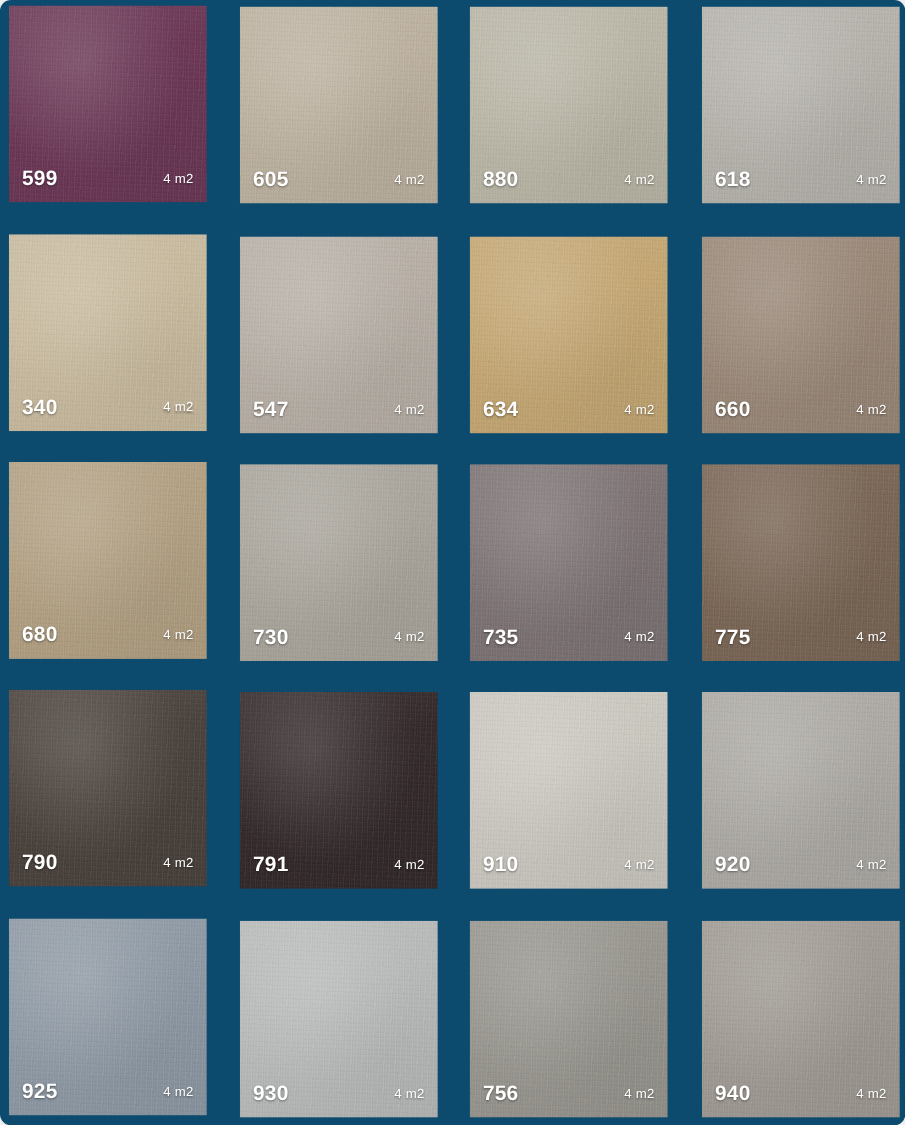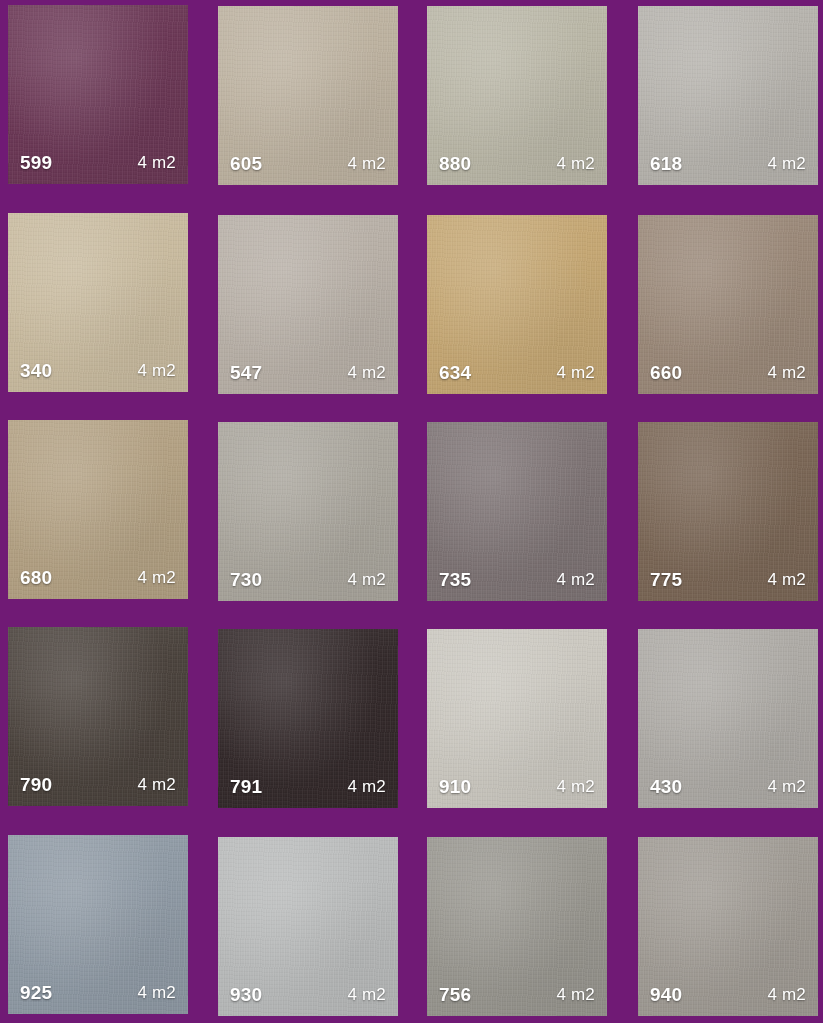--- a/index.html
+++ b/index.html
@@ -109,31 +109,31 @@
     color: #ffffff;
     font-size: 19px;
     font-weight: bold;
     letter-spacing: 0.2px;
     text-shadow: 0 1px 2px rgba(0,0,0,0.45);
     line-height: 1;
   }
 
   .swatch-area {
     color: #ffffff;
-    font-size: 17px;
+    font-size: 12px;
     font-weight: normal;
     letter-spacing: 0.2px;
     text-shadow: 0 1px 2px rgba(0,0,0,0.42);
     line-height: 1;
   }
 </style>
 </head>
 <body>
 
-<div id="swatch-grid" style="background: #701a75;">
+<div id="swatch-grid" style="background: #0c4a6e; border-radius: 10px;">
     <div class="swatch-tile col-0 row-0">
       <div class="swatch-surface" style="background: rgb(107, 55, 85);"></div>
       <div class="swatch-texture"></div>
       <div class="swatch-sheen"></div>
       <div class="swatch-labels">
         <span class="swatch-code">599</span>
         <span class="swatch-area">4 m2</span>
       </div>
     </div>
     <div class="swatch-tile col-1 row-0">
@@ -260,21 +260,21 @@
       <div class="swatch-labels">
         <span class="swatch-code">910</span>
         <span class="swatch-area">4 m2</span>
       </div>
     </div>
     <div class="swatch-tile col-3 row-3">
       <div class="swatch-surface" style="background: rgb(173, 170, 165);"></div>
       <div class="swatch-texture"></div>
       <div class="swatch-sheen"></div>
       <div class="swatch-labels">
-        <span class="swatch-code">430</span>
+        <span class="swatch-code">920</span>
         <span class="swatch-area">4 m2</span>
       </div>
     </div>
     <div class="swatch-tile col-0 row-4">
       <div class="swatch-surface" style="background: rgb(143, 154, 165);"></div>
       <div class="swatch-texture"></div>
       <div class="swatch-sheen"></div>
       <div class="swatch-labels">
         <span class="swatch-code">925</span>
         <span class="swatch-area">4 m2</span>

